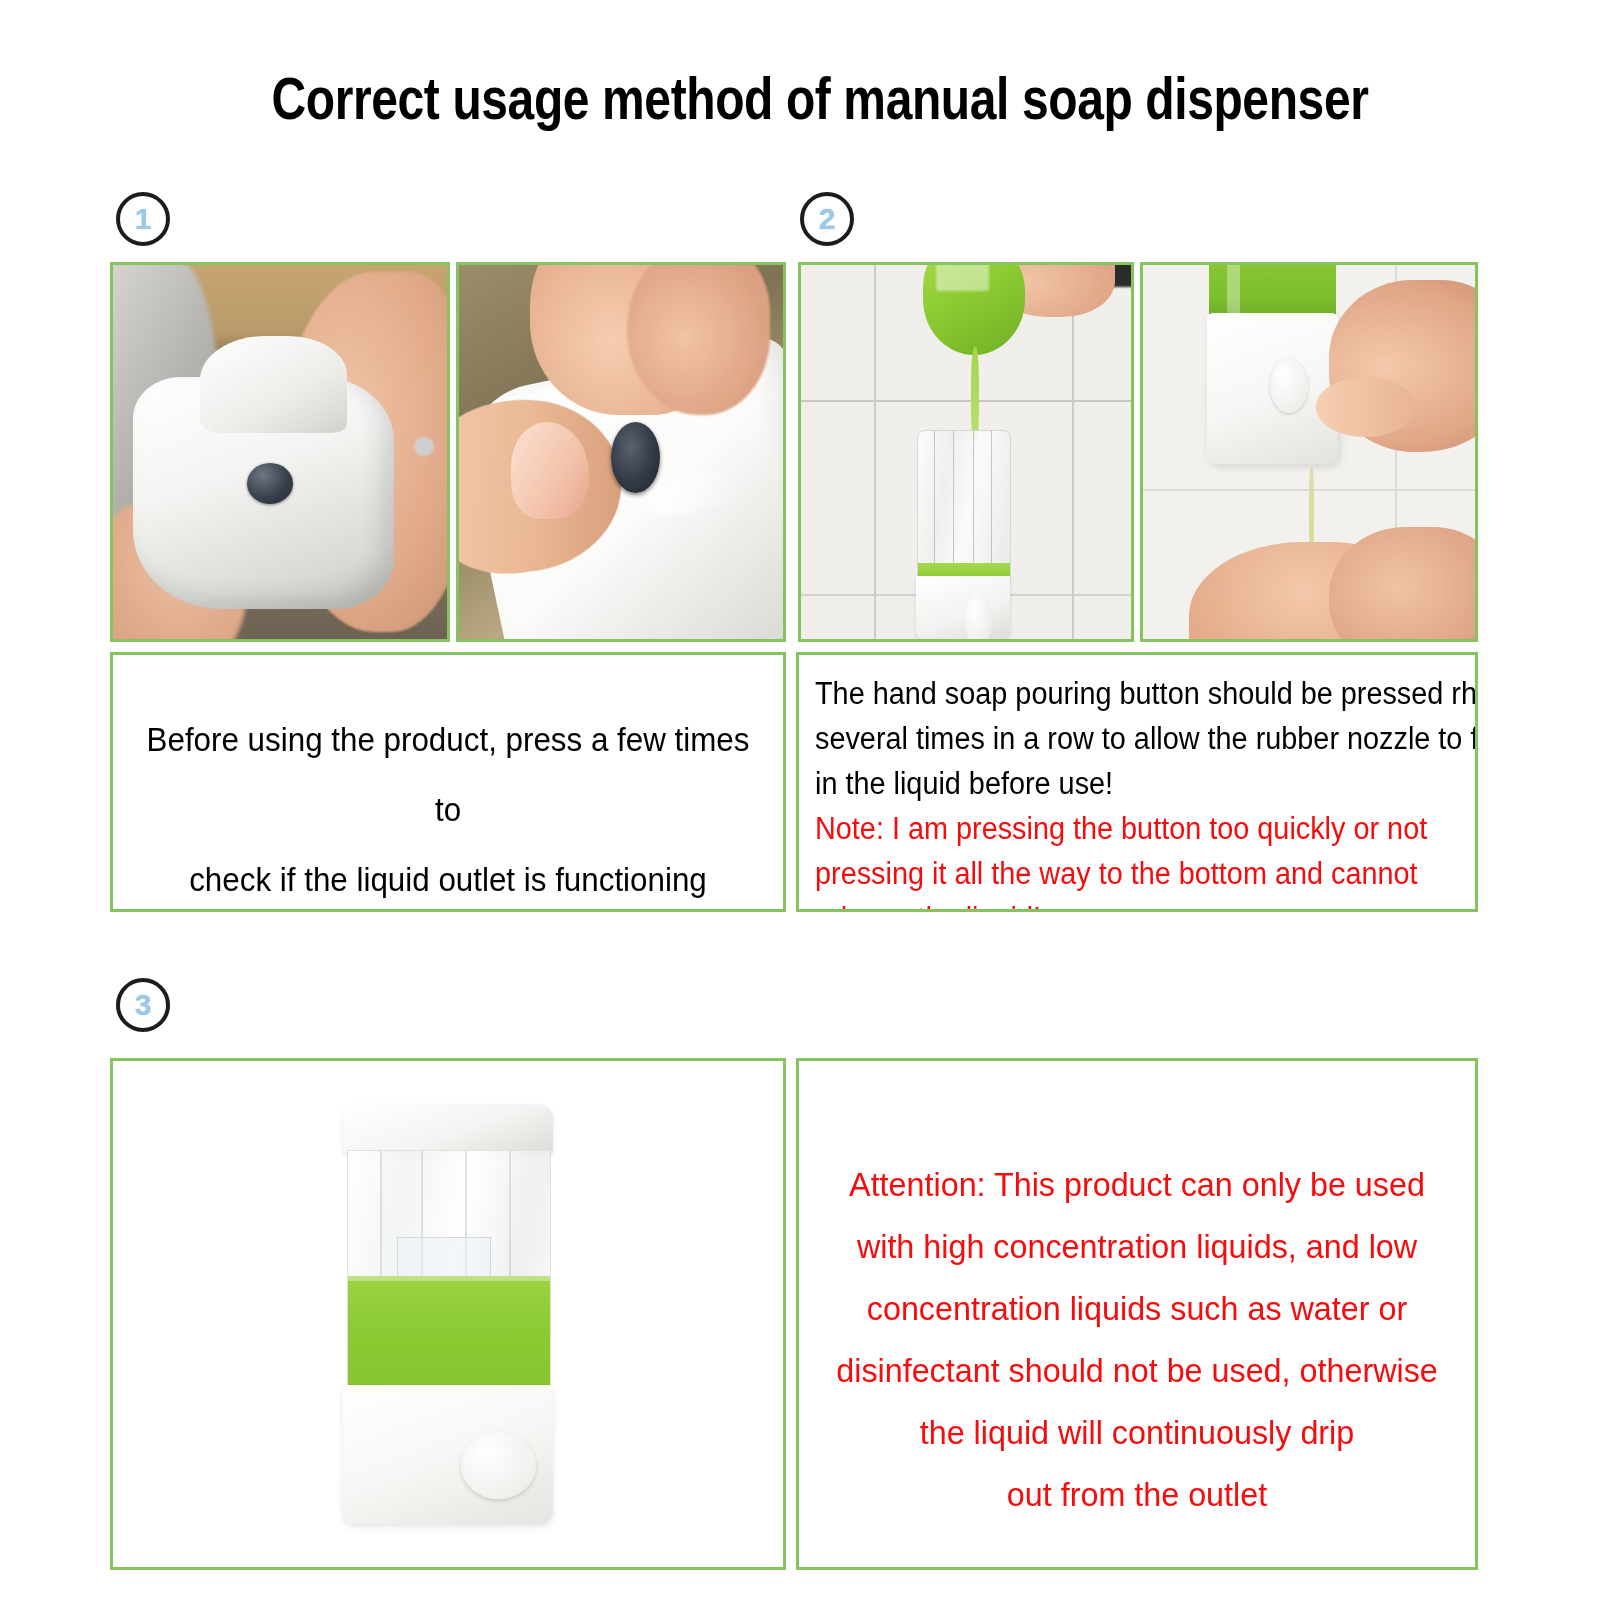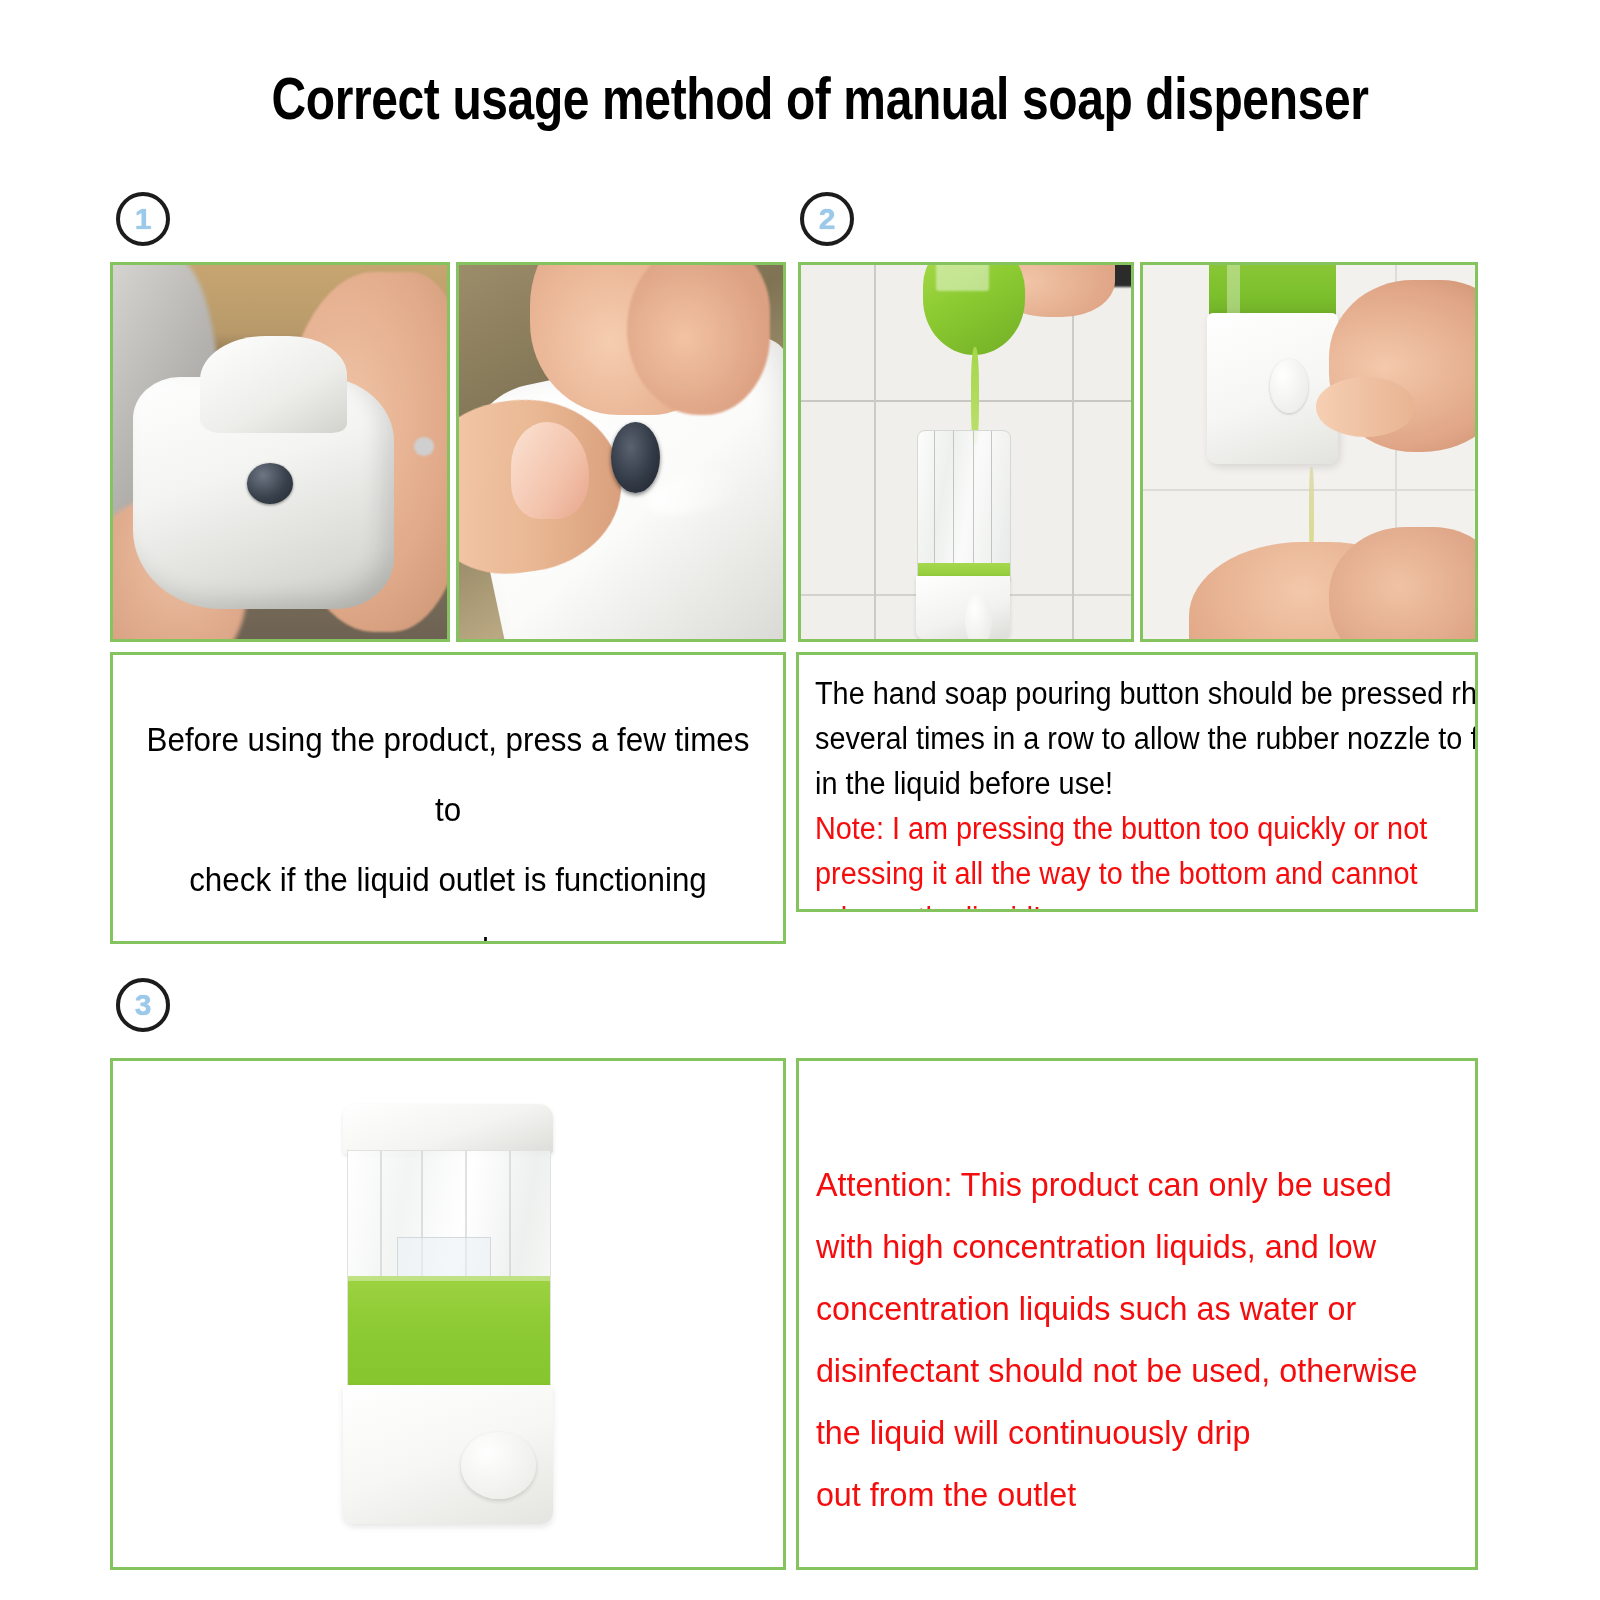--- a/index.html
+++ b/index.html
@@ -76,20 +76,21 @@
   .s1line{
     font-size:33px;line-height:70px;color:#000;
     transform:scaleX(0.95);
   }
 
   .s2wrap{position:absolute;left:16px;top:16px;right:10px;}
   .s2line{display:block;}
 
   .s3wrap{
     position:absolute;left:0;width:100%;top:92px;
+    text-align:center;
   }
   .s3line{
     display:block;
     font-size:34px;line-height:62px;color:#f60c0c;
     transform:scaleX(0.95);
   }
 
   
   .photo{position:absolute;inset:0;overflow:hidden;}
 
@@ -263,21 +264,21 @@
       <div class="p2body"></div>
       <div class="p2thumbTop"></div>
       <div class="p2thumbTop2"></div>
       <div class="p2fingerL"></div>
       <div class="p2nail"></div>
       <div class="p2nozzle"></div>
       <div class="p2shine"></div>
     </div>
   </div>
 
-  <div class="textbox" style="left:90px;top:652px;width:676px;height:292px;">
+  <div class="textbox" style="left:90px;top:652px;width:676px;height:260px;">
     <div class="s1text" style="top:50px;">
       <div class="s1line">Before using the product, press a few times to</div>
       <div class="s1line">check if the liquid outlet is functioning properly</div>
     </div>
   </div>
 
   <div class="badge" style="left:780px;top:192px;">
     <span>2</span>
   </div>
 

